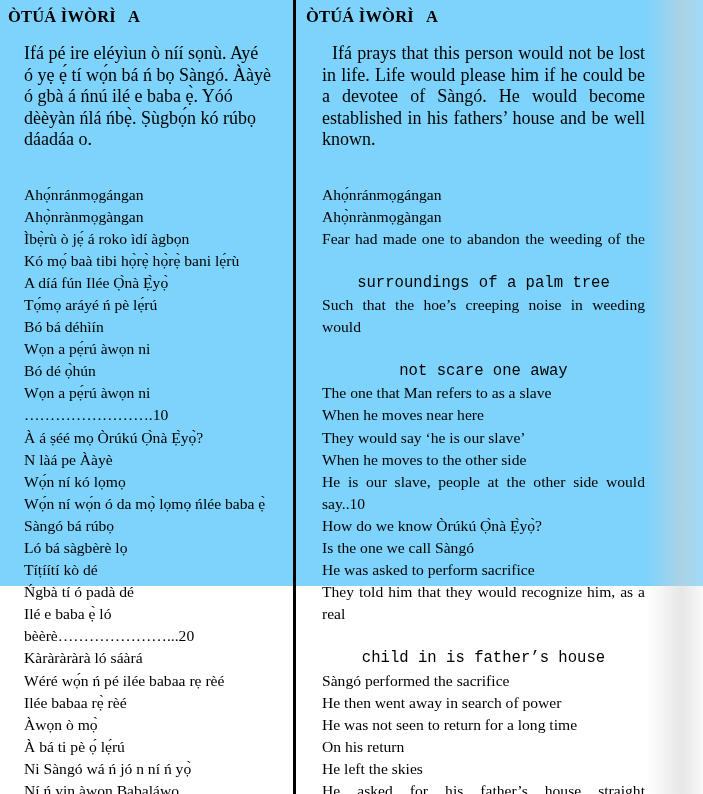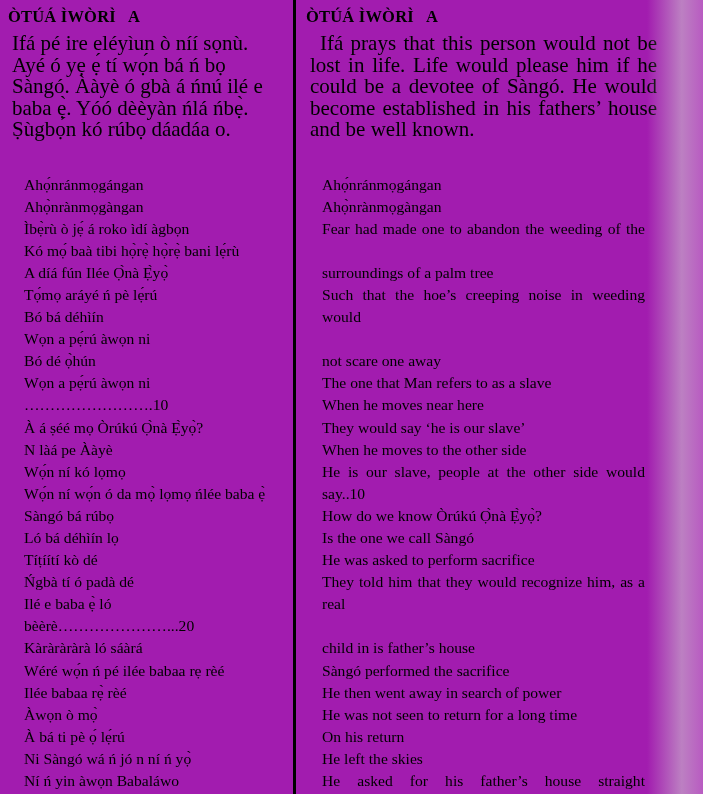--- a/index.html
+++ b/index.html
@@ -13,22 +13,22 @@
     font-family: "Liberation Serif", "DejaVu Serif", serif;
     color: #000000;
     position: relative;
     overflow: hidden;
   }
 
   
   #page {
     position: relative;
     width: 703px;
-    height: 794px;
-    background: #a21caf;
+    height: 586px;
+    background: #7dd3fc;
     box-sizing: border-box;
   }
 
   
   #scan-shadow {
     position: absolute;
     top: 0;
     right: 0;
     width: 56px;
     height: 794px;
@@ -69,23 +69,23 @@
     font-weight: bold;
     font-size: 16.5px;
     line-height: 20px;
     letter-spacing: 0.2px;
     margin: 0 0 6px 0;
     white-space: pre;
   }
 
   
   .prose {
-    font-size: 21px;
+    font-size: 18px;
     line-height: 21.5px;
-    margin: 4px;
+    margin: 16px;
     text-align: justify;
     text-justify: inter-word;
     hyphens: none;
   }
   #col-yoruba .prose { text-align: left; }
   #col-english .prose { text-indent: 10px; }
 
   
   .verse {
     margin: 16px;
@@ -107,21 +107,23 @@
   #verse-english .verse-line {
     text-align: justify;
     text-justify: inter-word;
     padding-left: 0;
   }
   #verse-english .verse-line.wraps {
     text-align: justify;
   }
   #verse-english .verse-line.wraps > .cont {
     display: block;
+    text-align: center;
     text-indent: 0;
+    font-family: Liberation Mono, monospace;
   }
   
   .jline {
     display: block;
     text-align: justify;
   }
   .jline::after {
     content: "";
     display: inline-block;
     width: 100%;
@@ -147,21 +149,21 @@
           <div class="verse-line">Tọ́mọ aráyé ń pè lẹ́rú</div>
           <div class="verse-line">Bó bá déhìín</div>
           <div class="verse-line">Wọn a pẹ́rú àwọn ni</div>
           <div class="verse-line">Bó dé ọ̀hún</div>
           <div class="verse-line">Wọn a pẹ́rú àwọn ni …………………….10</div>
           <div class="verse-line">À á ṣéé mọ Òrúkú Ọ̀nà Ẹ̀yọ̀?</div>
           <div class="verse-line">N làá pe Ààyè</div>
           <div class="verse-line">Wọ́n ní kó lọmọ</div>
           <div class="verse-line">Wọ́n ní wọ́n ó da mọ̀ lọmọ ńlée baba ẹ̀</div>
           <div class="verse-line">Sàngó bá rúbọ</div>
-          <div class="verse-line">Ló bá déhìín lọ</div>
+          <div class="verse-line">Ló bá sàgbèrè lọ</div>
           <div class="verse-line">Tíṭíítí kò dé</div>
           <div class="verse-line">Ńgbà tí ó padà dé</div>
           <div class="verse-line">Ilé e baba ẹ̀ ló bèèrè…………………...20</div>
           <div class="verse-line">Kàràràràrà ló sáàrá</div>
           <div class="verse-line">Wéré wọ́n ń pé ilée babaa rẹ rèé</div>
           <div class="verse-line">Ilée babaa rẹ̀ rèé</div>
           <div class="verse-line">Àwọn ò mọ̀</div>
           <div class="verse-line">À bá ti pè ọ́ lẹ́rú</div>
           <div class="verse-line">Ni Sàngó wá ń jó n ní ń yọ̀</div>
           <div class="verse-line">Ní ń yin àwọn Babaláwo</div>

